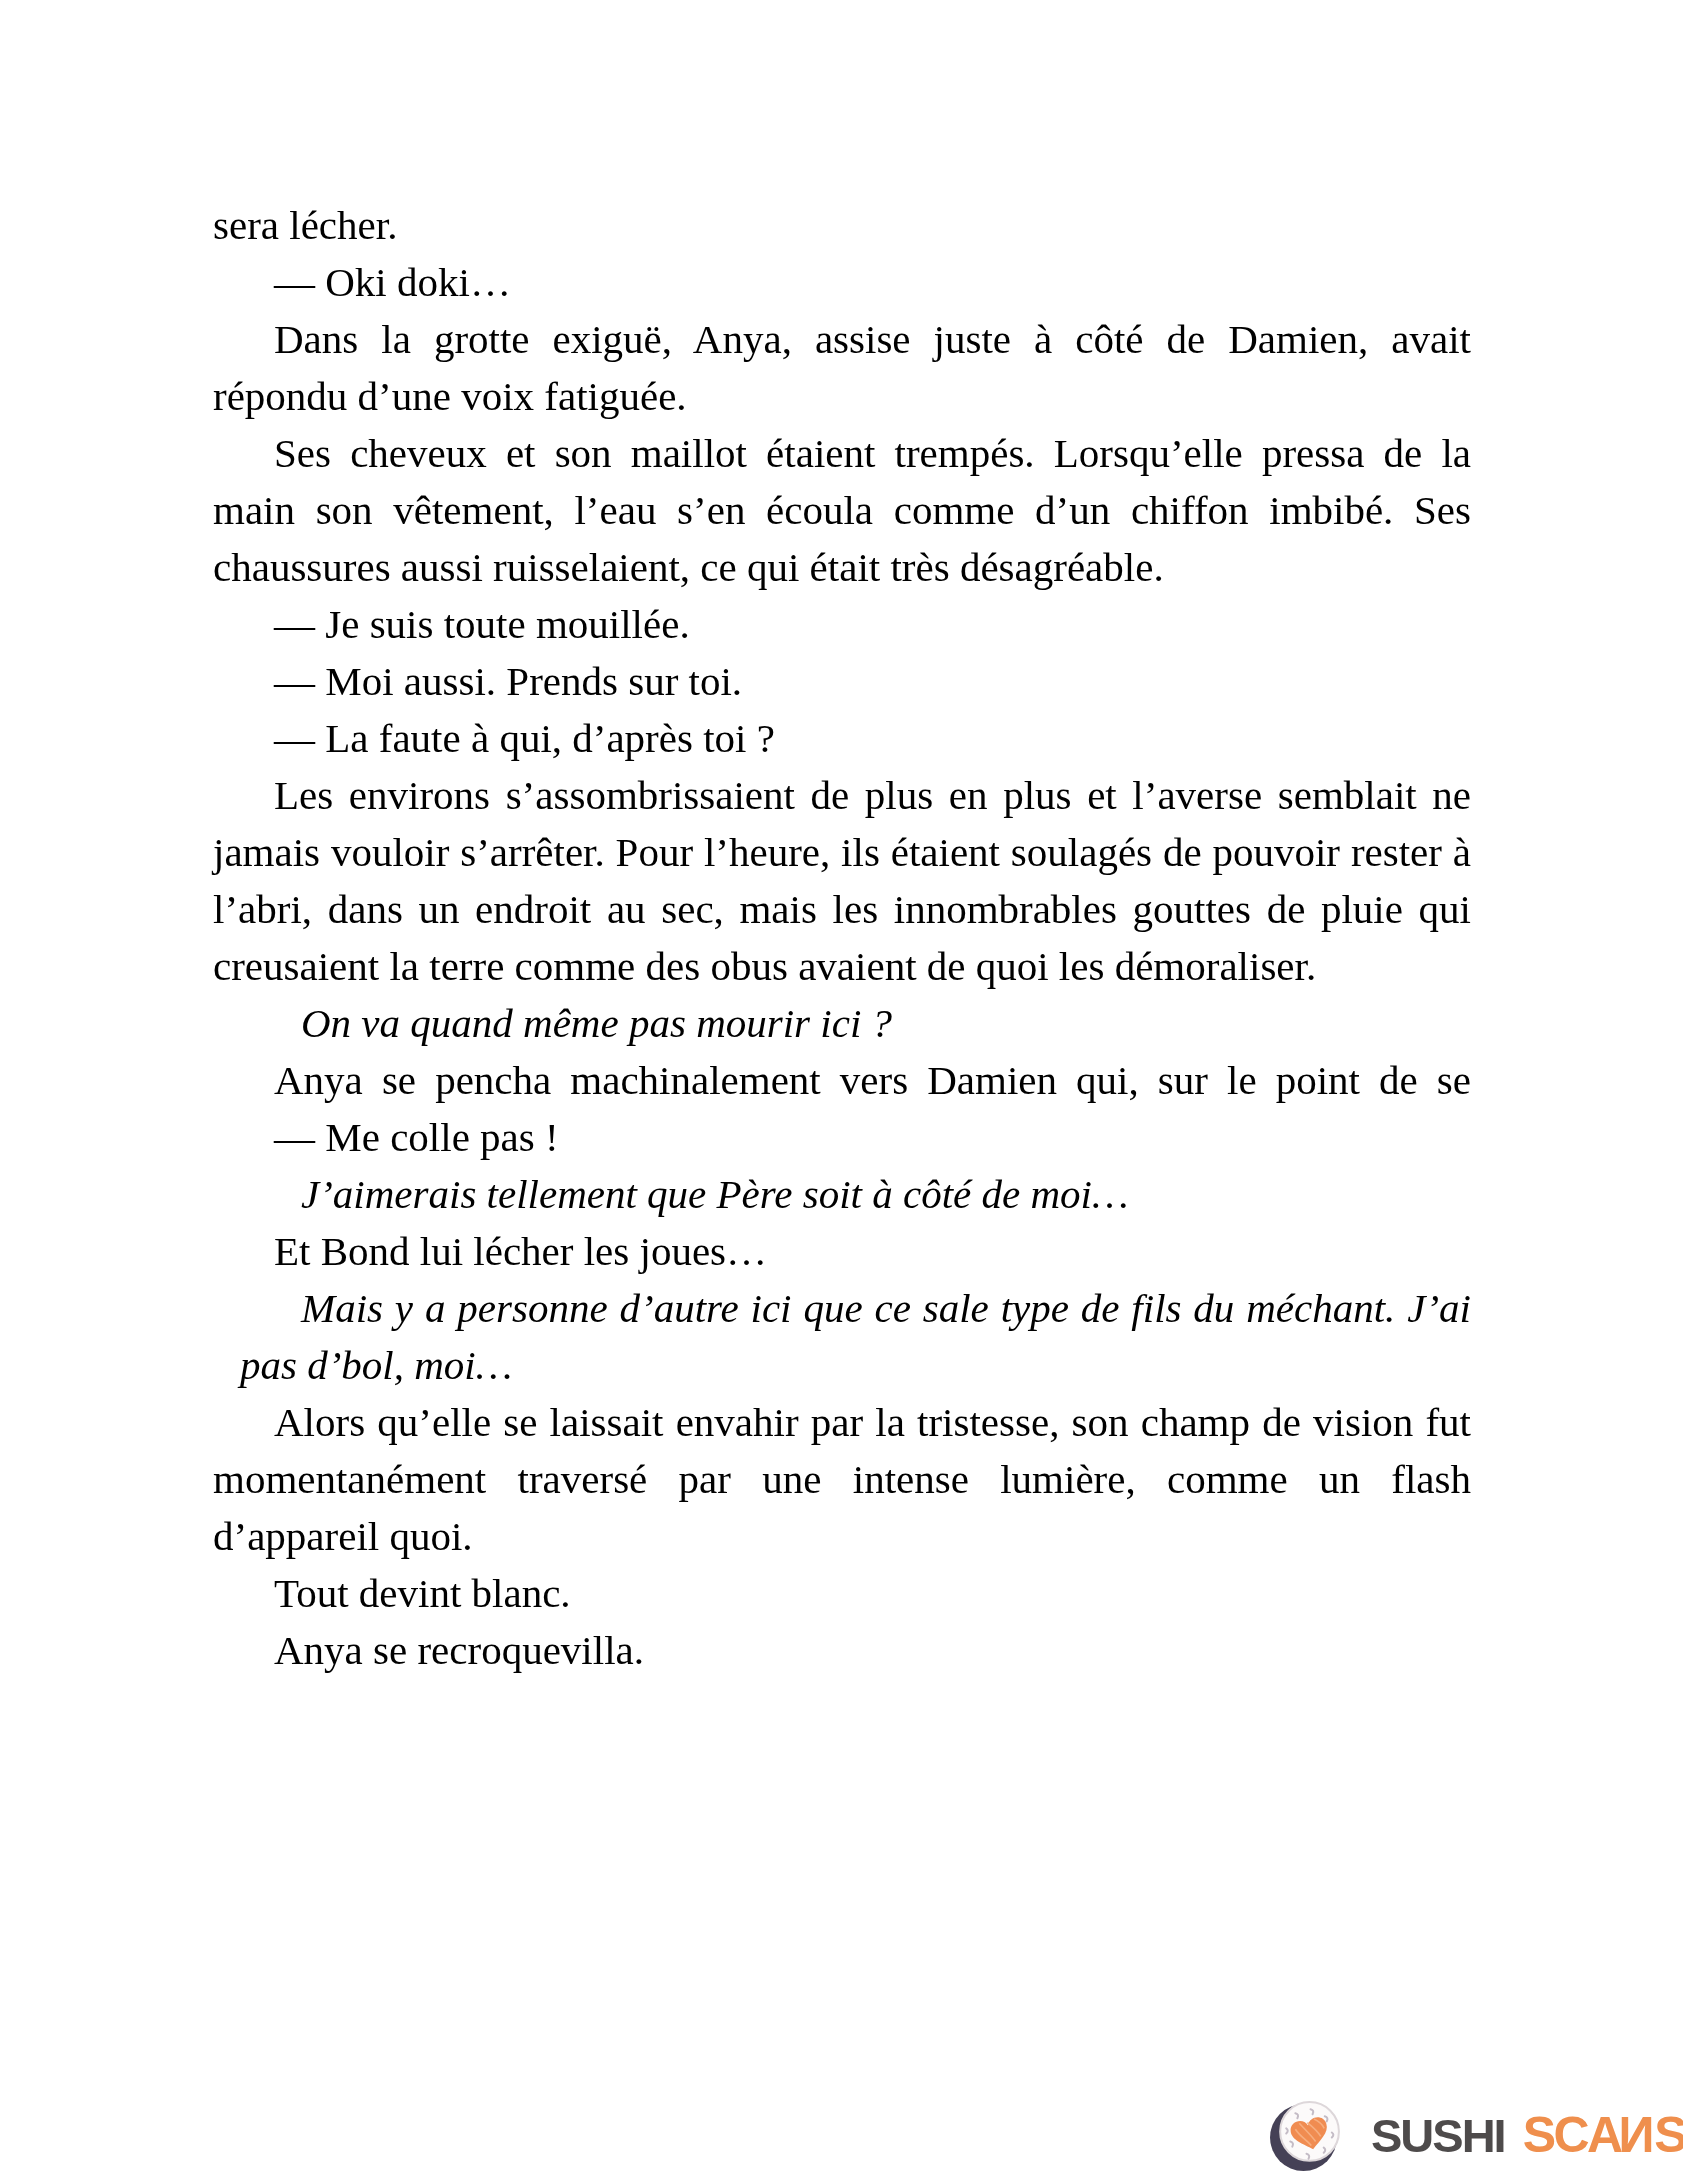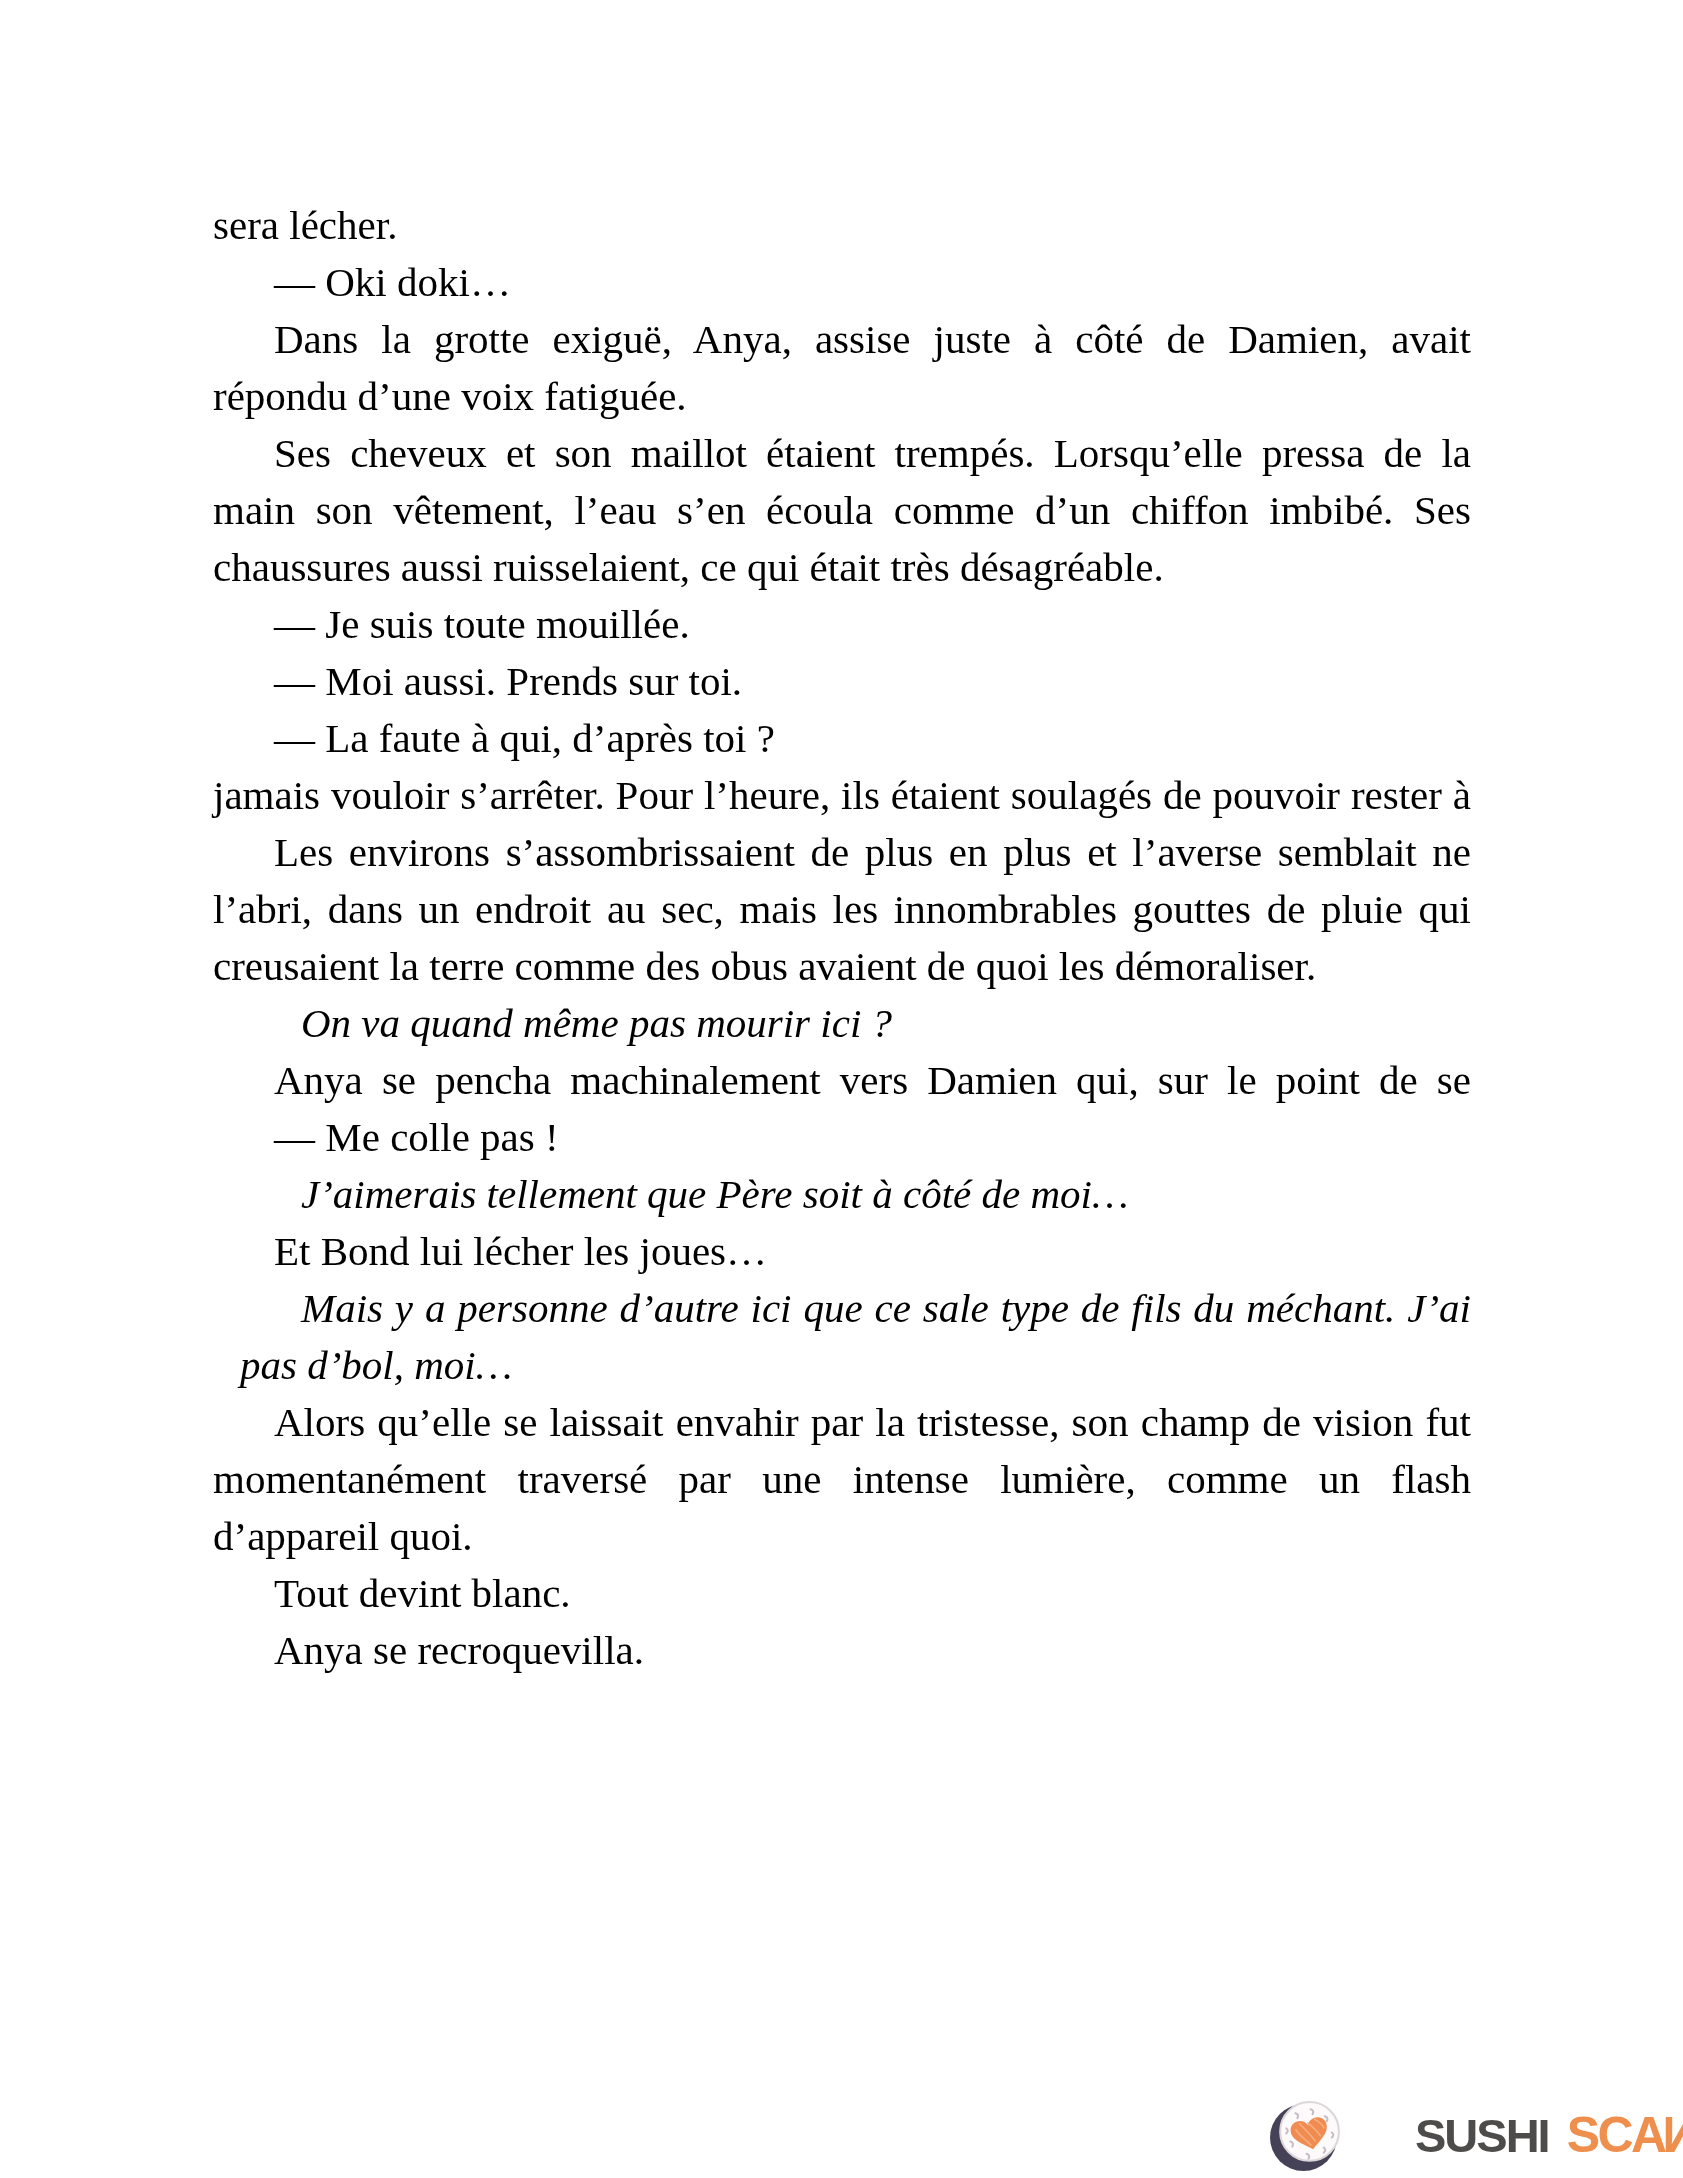--- a/index.html
+++ b/index.html
@@ -78,22 +78,22 @@
       <div class="line">sera lécher.</div>
       <div class="line first">— Oki doki…</div>
       <div class="line first just">Dans la grotte exiguë, Anya, assise juste à côté de Damien, avait</div>
       <div class="line">répondu d’une voix fatiguée.</div>
       <div class="line first just">Ses cheveux et son maillot étaient trempés. Lorsqu’elle pressa de la</div>
       <div class="line just">main son vêtement, l’eau s’en écoula comme d’un chiffon imbibé. Ses</div>
       <div class="line">chaussures aussi ruisselaient, ce qui était très désagréable.</div>
       <div class="line first">— Je suis toute mouillée.</div>
       <div class="line first">— Moi aussi. Prends sur toi.</div>
       <div class="line first">— La faute à qui, d’après toi ?</div>
+      <div class="line first just">Les environs s’assombrissaient de plus en plus et l’averse semblait ne</div>
       <div class="line just">jamais vouloir s’arrêter. Pour l’heure, ils étaient soulagés de pouvoir rester à</div>
-      <div class="line first just">Les environs s’assombrissaient de plus en plus et l’averse semblait ne</div>
       <div class="line just">l’abri, dans un endroit au sec, mais les innombrables gouttes de pluie qui</div>
       <div class="line">creusaient la terre comme des obus avaient de quoi les démoraliser.</div>
       <div class="line first italic">On va quand même pas mourir ici ?</div>
       <div class="line first just">Anya se pencha machinalement vers Damien qui, sur le point de se</div>
       <div class="line first">— Me colle pas !</div>
       <div class="line first italic">J’aimerais tellement que Père soit à côté de moi…</div>
       <div class="line first">Et Bond lui lécher les joues…</div>
       <div class="line first just italic">Mais y a personne d’autre ici que ce sale type de fils du méchant. J’ai</div>
       <div class="line italic">pas d’bol, moi…</div>
       <div class="line first just">Alors qu’elle se laissait envahir par la tristesse, son champ de vision fut</div>
@@ -126,19 +126,19 @@
         <g fill="none" stroke-width="1.6" stroke="#f6ae7f">
           <path d="M-13,-6 C -10,2 -4,7 -1,13"></path>
           <path d="M-8,-11 C -4,-4 1,3 4,10"></path>
           <path d="M0,-10 C 4,-5 8,0 10,6"></path>
           <path d="M7,-12 C 11,-9 14,-5 15,-1"></path>
         </g>
       </g>
     </svg>
 
     <div class="wordmark">
-      <span class="wm-sushi" style="color: rgb(78, 75, 75); margin-left: 44px;">SUSHI</span>
+      <span class="wm-sushi" style="color: rgb(78, 75, 75);">SUSHI</span>
       <span class="wm-scans" id="scans-word" style="color: rgb(239, 143, 77);"><span>S</span><span>C</span><span>A</span><span class="mirror">N</span><span>S</span></span>
     </div>
   </footer>
 
 </div>
 
 
 </body></html>

